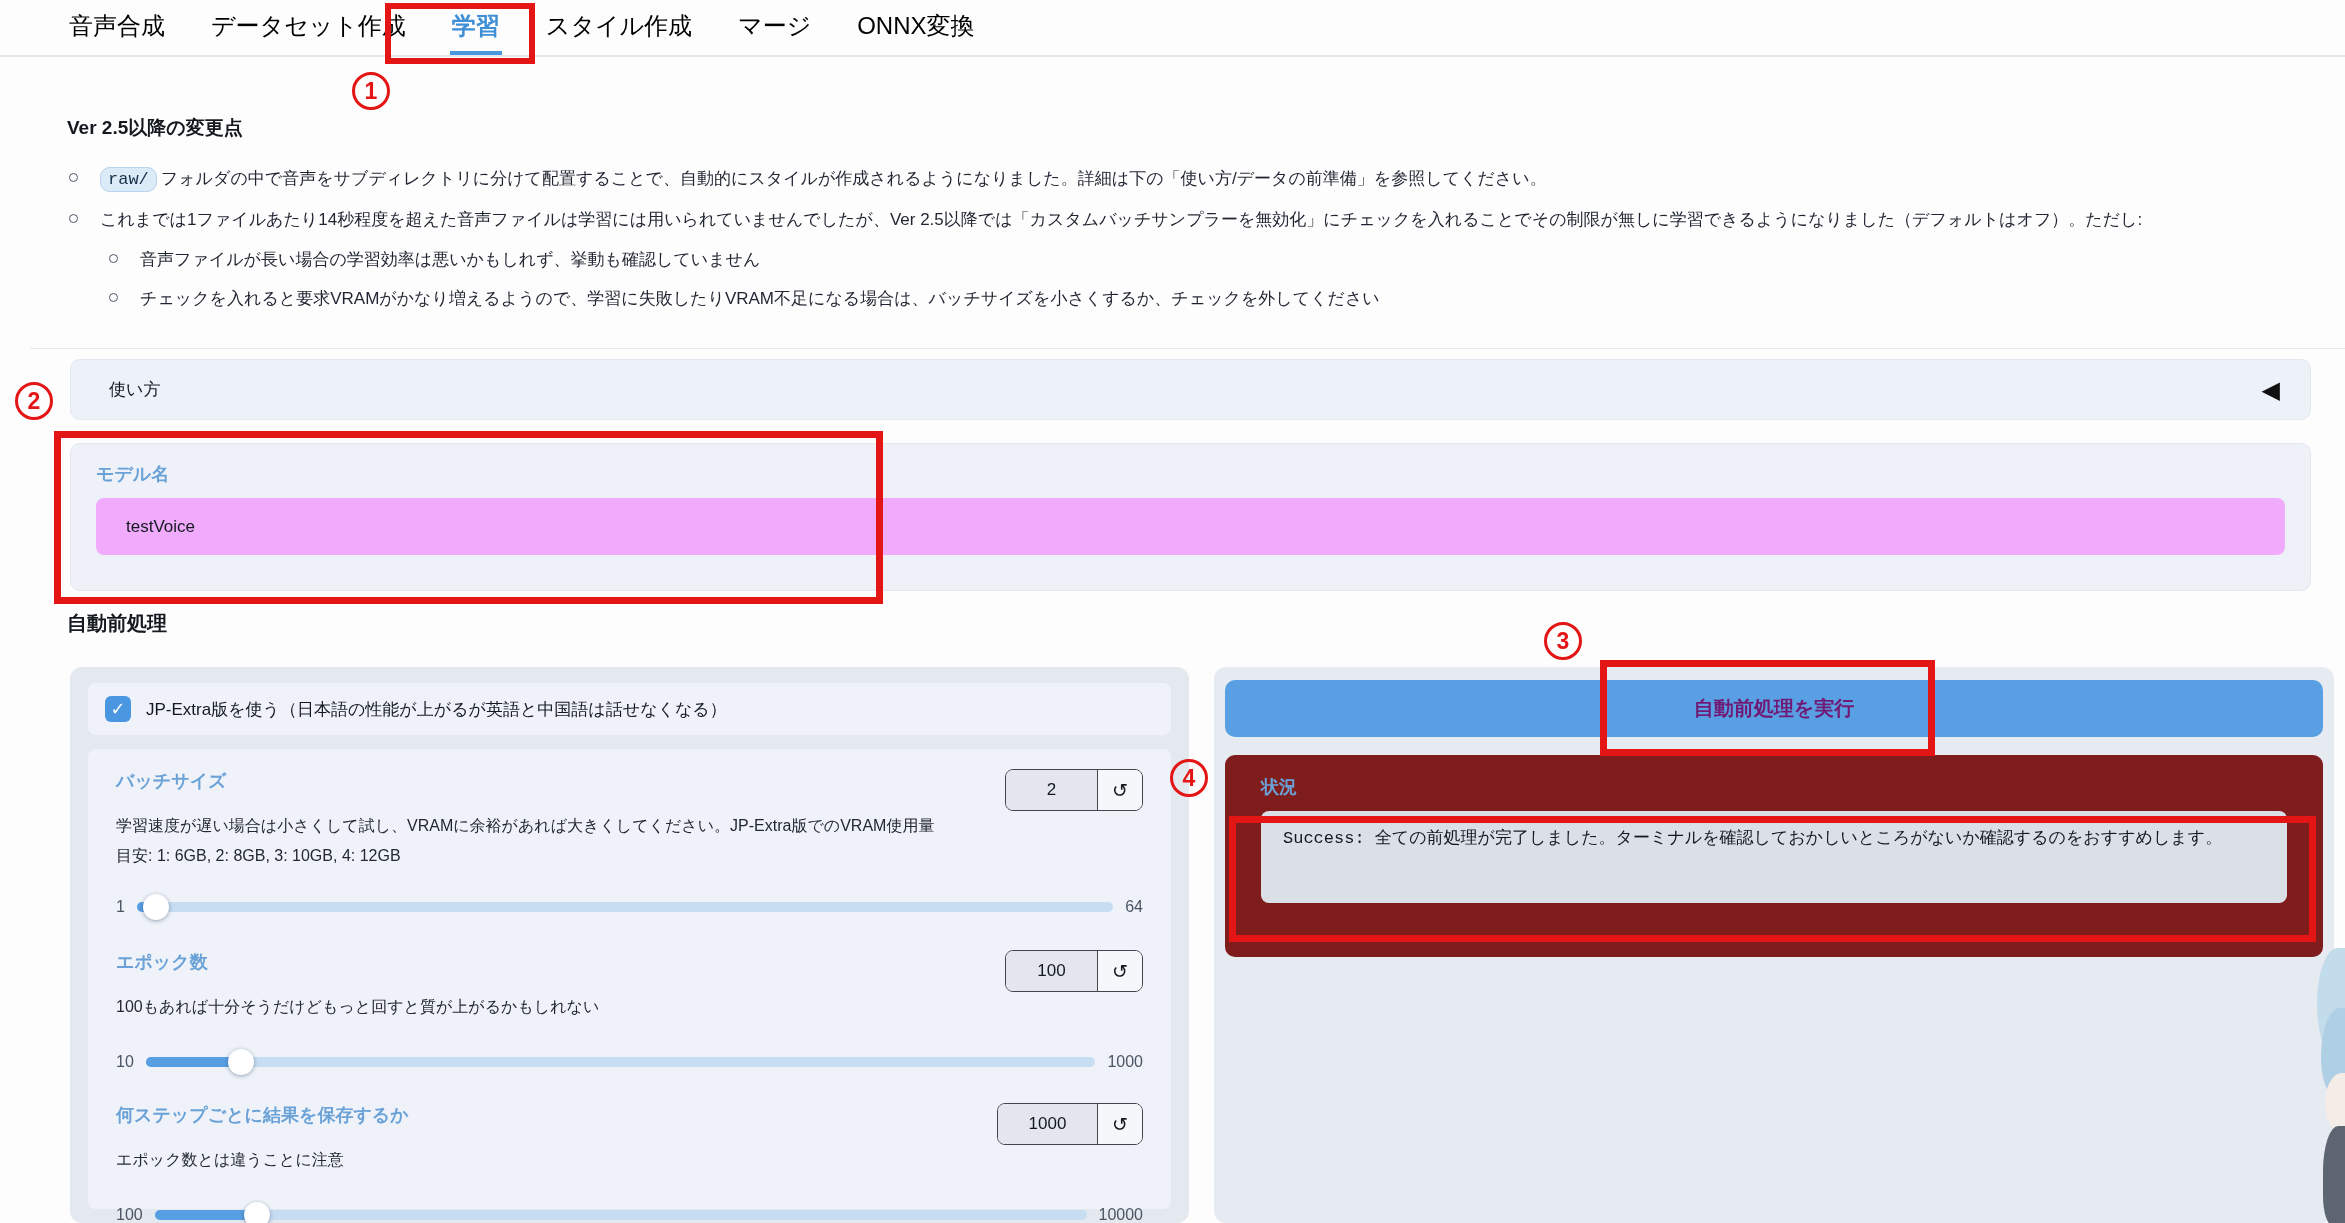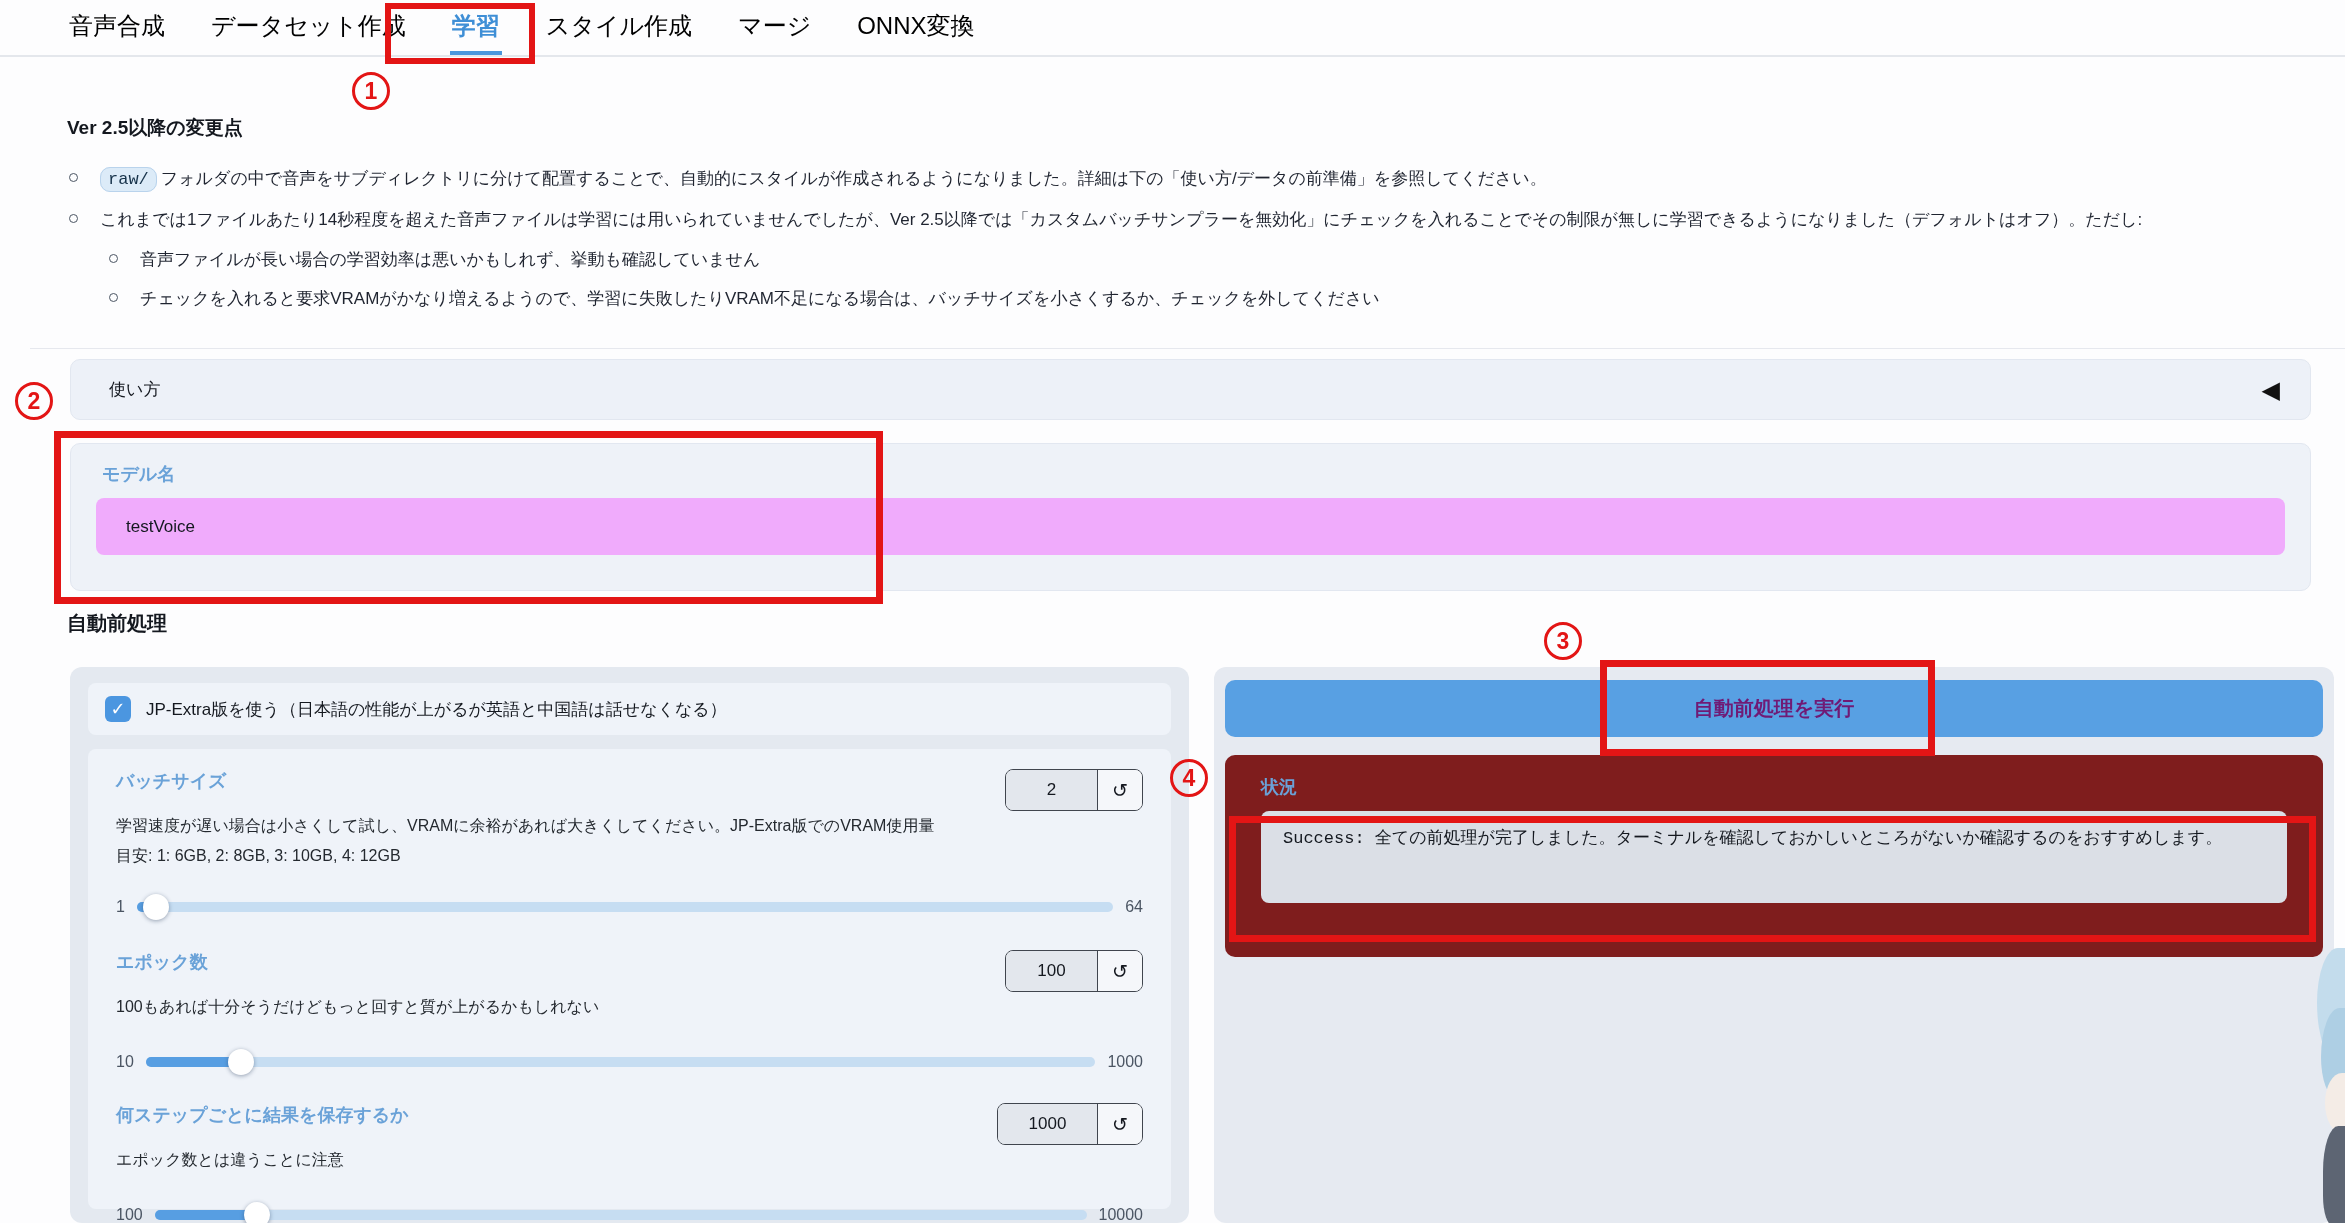--- a/index.html
+++ b/index.html
@@ -32,21 +32,21 @@
   .accordion { position:absolute; left:70px; top:359px; width:2241px; height:61px;
                background:#edf1f8; border:1px solid #e2e7f0; border-radius:10px;
                display:flex; align-items:center; padding:0 30px 0 38px; cursor:pointer; }
   .accordion .acc-label { font-size:17px; color:#14181f; flex:1; }
   .accordion .acc-arrow { font-size:24px; color:#111; }
 
   
   .model-panel { position:absolute; left:70px; top:443px; width:2241px; height:148px;
                  background:#eef2f8; border:1px solid #e2e7f0; border-radius:10px; padding:18px 25px 0 25px; }
   .blk-label { font-size:18px; font-weight:bold; color:#6aa2d8; }
-  .model-panel .blk-label { margin-left:6px; }
+  .model-panel .blk-label { margin-left:0; }
   .text-input { margin-top:12px; width:100%; height:57px; background:#f0abfc; border:none;
                 border-radius:8px; font-size:17px; color:#14181f; padding:0 30px;
                 font-family:inherit; outline:none; }
 
   .section-heading { position:absolute; left:67px; top:610px; font-size:20px; font-weight:bold; color:#14181f; }
 
   
   .left-group { position:absolute; left:70px; top:667px; width:1119px; height:556px;
                 background:#e4e9f0; border-radius:12px; padding:16px 18px; overflow:hidden; }
   .checkbox-row { height:52px; background:#eff3f9; border-radius:8px; display:flex;

